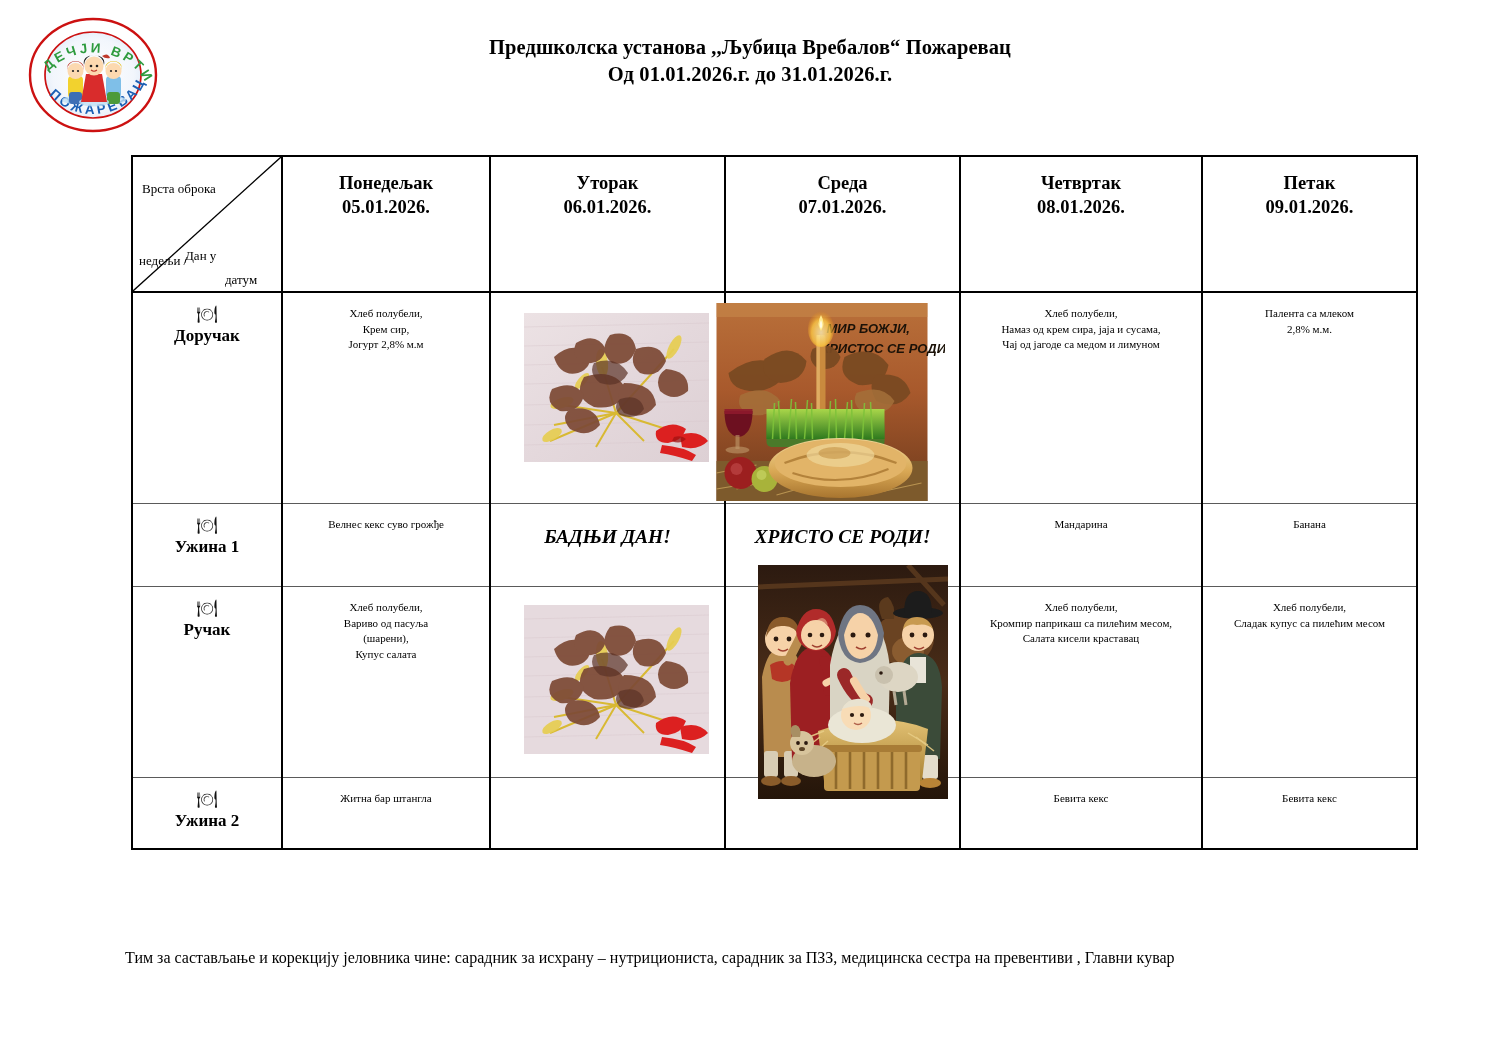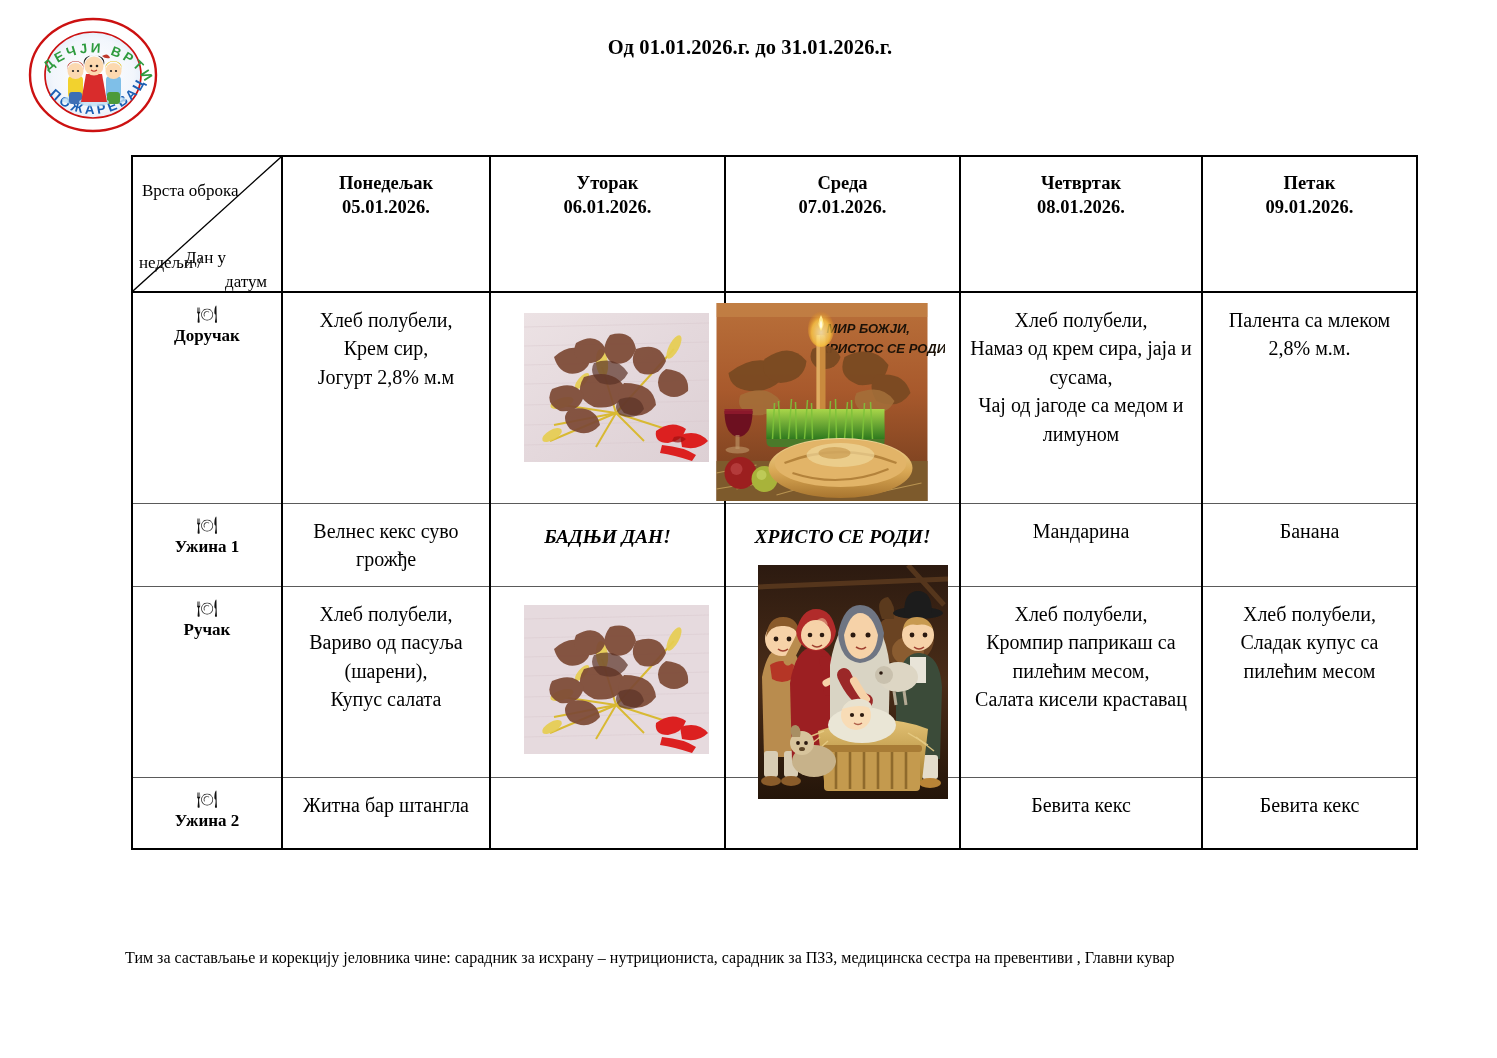--- a/index.html
+++ b/index.html
@@ -78,21 +78,21 @@
     overflow: hidden;
   }
   .corner-inner svg.diag {
     position: absolute;
     left: 0; top: 0;
     width: 100%;
     height: 100%;
   }
   .corner-lbl {
     position: absolute;
-    font-size: 17px;
+    font-size: 13px;
     white-space: nowrap;
   }
   .lbl-vrsta { left: 9px;  top: 24px; }
   .lbl-dan   { left: 52px; top: 91px; }
   .lbl-ned   { left: 6px;  top: 96px; }
   .lbl-dat   { left: 92px; top: 115px; }
 
   
   td.dayhead {
     text-align: center;
@@ -121,21 +121,21 @@
   .meal-name {
     display: block;
     font-weight: bold;
     font-size: 17px;
   }
 
   
   td.cell { text-align: center; }
   .cell-text {
     padding: 13px 9px 4px 9px;
-    font-size: 20px;
+    font-size: 11px;
     line-height: 1.42;
     white-space: pre-line;
   }
   .cell-emph {
     padding-top: 20px;
     font-weight: bold;
     font-style: italic;
     font-size: 19.5px;
     line-height: 1.3;
     white-space: pre-line;
@@ -223,20 +223,21 @@
       <path d="M 66 57 a 10 10 0 0 1 20 0 q 2 -9 -10 -10 q -12 1 -10 10 z" fill="#1b1b1b"></path>
       <path d="M 84 48 q 6 -4 8 2 q -5 1 -8 -2 z" fill="#c0392b"></path>
       <circle cx="73" cy="58" r="1.3" fill="#222"></circle>
         <circle cx="79" cy="58" r="1.3" fill="#222"></circle>
       <path d="M 73 62 q 3 2.4 6 0" stroke="#c0392b" stroke-width="1.1" fill="none"></path>
     </g>
   </svg>
 </div>
 
 <div id="header">
+  <div class="h-bold big">Предшколска установа ,,Љубица Вребалов“ Пожаревац</div>
   <div class="h-bold big">Од 01.01.2026.г. до 31.01.2026.г.</div>
 </div>
 
 <table id="menu-table">
   <colgroup>
     <col style="width:150px">
       <col style="width:208px">
       <col style="width:235px">
     <col style="width:235px">
       <col style="width:242px">

